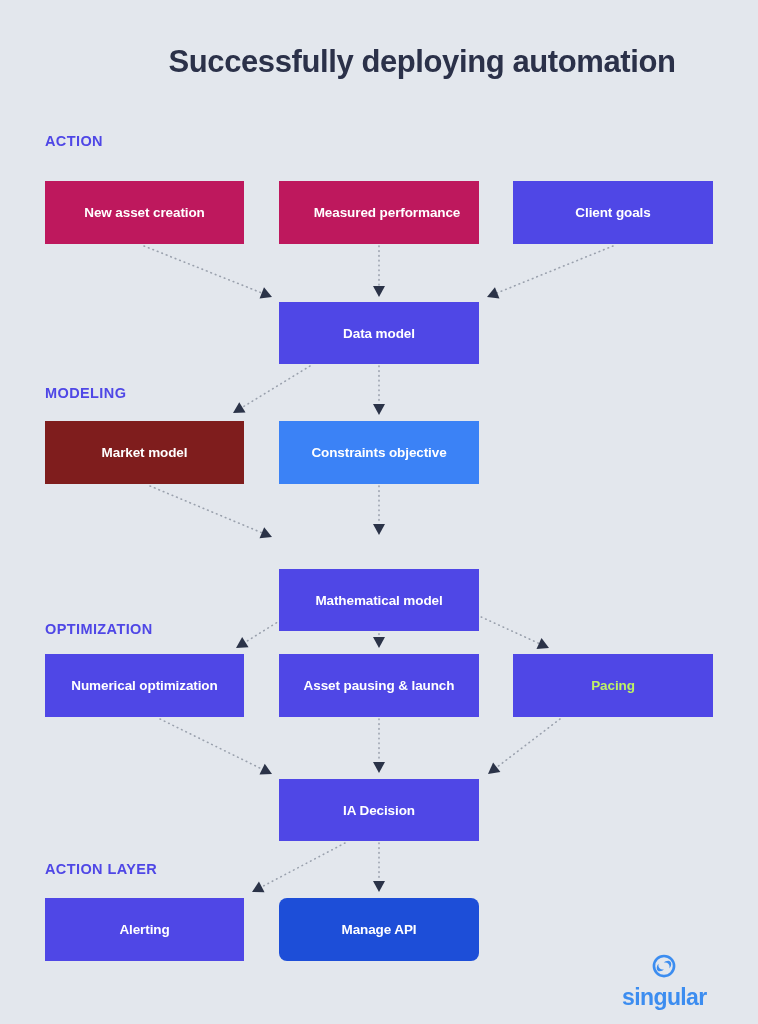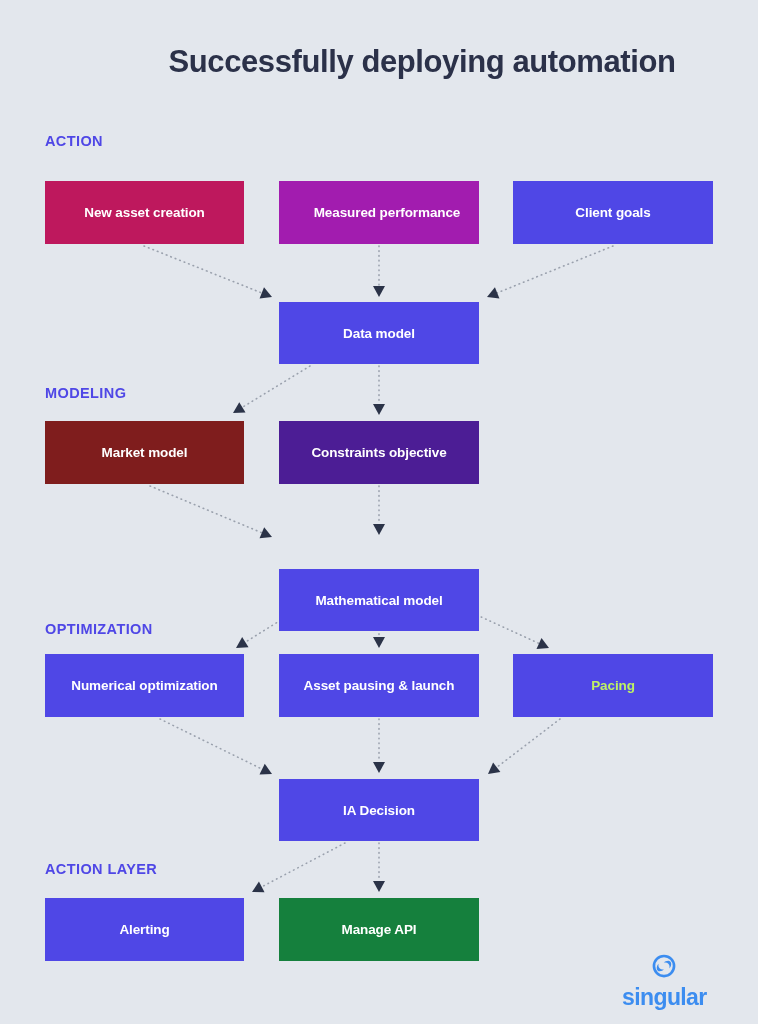--- a/index.html
+++ b/index.html
@@ -154,32 +154,32 @@
 
   <div id="sections">
       <div class="section-label" style="left: 45px; top: 133px;">ACTION</div>
       <div class="section-label" style="left: 45px; top: 385px;">MODELING</div>
       <div class="section-label" style="left: 45px; top: 621px;">OPTIMIZATION</div>
       <div class="section-label" style="left: 45px; top: 861px;">ACTION LAYER</div>
     </div>
 
   <div id="nodes">
       <div class="node" style="left: 45px; top: 181px; width: 199px; height: 63px; background: #be185d; color: rgb(255, 255, 255);">New asset creation</div>
-      <div class="node" style="left: 279px; top: 181px; width: 200px; height: 63px; background: #a21caf; color: rgb(255, 255, 255); padding-left: 24px;">Measured performance</div>
+      <div class="node" style="left: 279px; top: 181px; width: 200px; height: 63px; background: #be185d; color: rgb(255, 255, 255); padding-left: 24px;">Measured performance</div>
       <div class="node" style="left: 513px; top: 181px; width: 200px; height: 63px; background: rgb(79, 71, 230); color: rgb(255, 255, 255);">Client goals</div>
       <div class="node" style="left: 279px; top: 302px; width: 200px; height: 62px; background: rgb(79, 71, 230); color: rgb(255, 255, 255);">Data model</div>
       <div class="node" style="left: 45px; top: 421px; width: 199px; height: 63px; background: #7f1d1d; color: rgb(255, 255, 255);">Market model</div>
-      <div class="node" style="left: 279px; top: 421px; width: 200px; height: 63px; background: #4c1d95; color: rgb(255, 255, 255);">Constraints objective</div>
+      <div class="node" style="left: 279px; top: 421px; width: 200px; height: 63px; background: #3b82f6; color: rgb(255, 255, 255);">Constraints objective</div>
       <div class="node" style="left: 279px; top: 541px; width: 200px; height: 62px; background: rgb(79, 71, 230); color: rgb(255, 255, 255); margin-top: 28px;">Mathematical model</div>
       <div class="node" style="left: 45px; top: 654px; width: 199px; height: 63px; background: rgb(79, 71, 230); color: rgb(255, 255, 255);">Numerical optimization</div>
       <div class="node" style="left: 279px; top: 654px; width: 200px; height: 63px; background: rgb(79, 71, 230); color: rgb(255, 255, 255);">Asset pausing &amp; launch</div>
       <div class="node" style="left: 513px; top: 654px; width: 200px; height: 63px; background: rgb(79, 71, 230); color: #bef264;">Pacing</div>
       <div class="node" style="left: 279px; top: 779px; width: 200px; height: 62px; background: rgb(79, 71, 230); color: rgb(255, 255, 255);">IA Decision</div>
       <div class="node" style="left: 45px; top: 898px; width: 199px; height: 63px; background: rgb(79, 71, 230); color: rgb(255, 255, 255);">Alerting</div>
-      <div class="node" style="left: 279px; top: 898px; width: 200px; height: 63px; background: #15803d; color: rgb(255, 255, 255);">Manage API</div>
+      <div class="node" style="left: 279px; top: 898px; width: 200px; height: 63px; background: #1d4ed8; color: rgb(255, 255, 255); border-radius: 8px;">Manage API</div>
     </div>
 
   <div id="logo">
     <svg id="logo-mark" viewBox="0 0 64 64">
       <g fill="#3c8df0">
         <path d="M32 4a28 28 0 1 0 0 56 28 28 0 0 0 0-56zm0 6.5a21.5 21.5 0 1 1 0 43 21.5 21.5 0 0 1 0-43z"></path>
         <path d="M32 14.5c-3.4 0-6.6 1-9.2 2.8 7.4-1.1 14.1 2.1 17.6 8.2 3.4 5.9 2.7 12.6-1.2 18.3 6.2-2.8 10.3-9 10.3-16.3 0-7.3-5.4-13-12.9-13-1.5 0-3 .3-4.6 1z" opacity="0"></path>
         <path d="M44.6 19.4c-5.2-.7-9.8 1-12.9 4.7 4.2-1.2 8.2-.3 11 2.6 2.8 2.9 3.7 7 2.4 11.2 3.6-3.2 5.2-7.9 4.4-13.1-.3-2.1-2.2-5-4.9-5.4z"></path>
         <path d="M19.3 44.7c5.2.7 9.8-1 12.9-4.7-4.2 1.2-8.2.3-11-2.6-2.8-2.9-3.7-7-2.4-11.2-3.6 3.2-5.2 7.9-4.4 13.1.3 2.1 2.2 5 4.9 5.4z"></path>
       </g>

